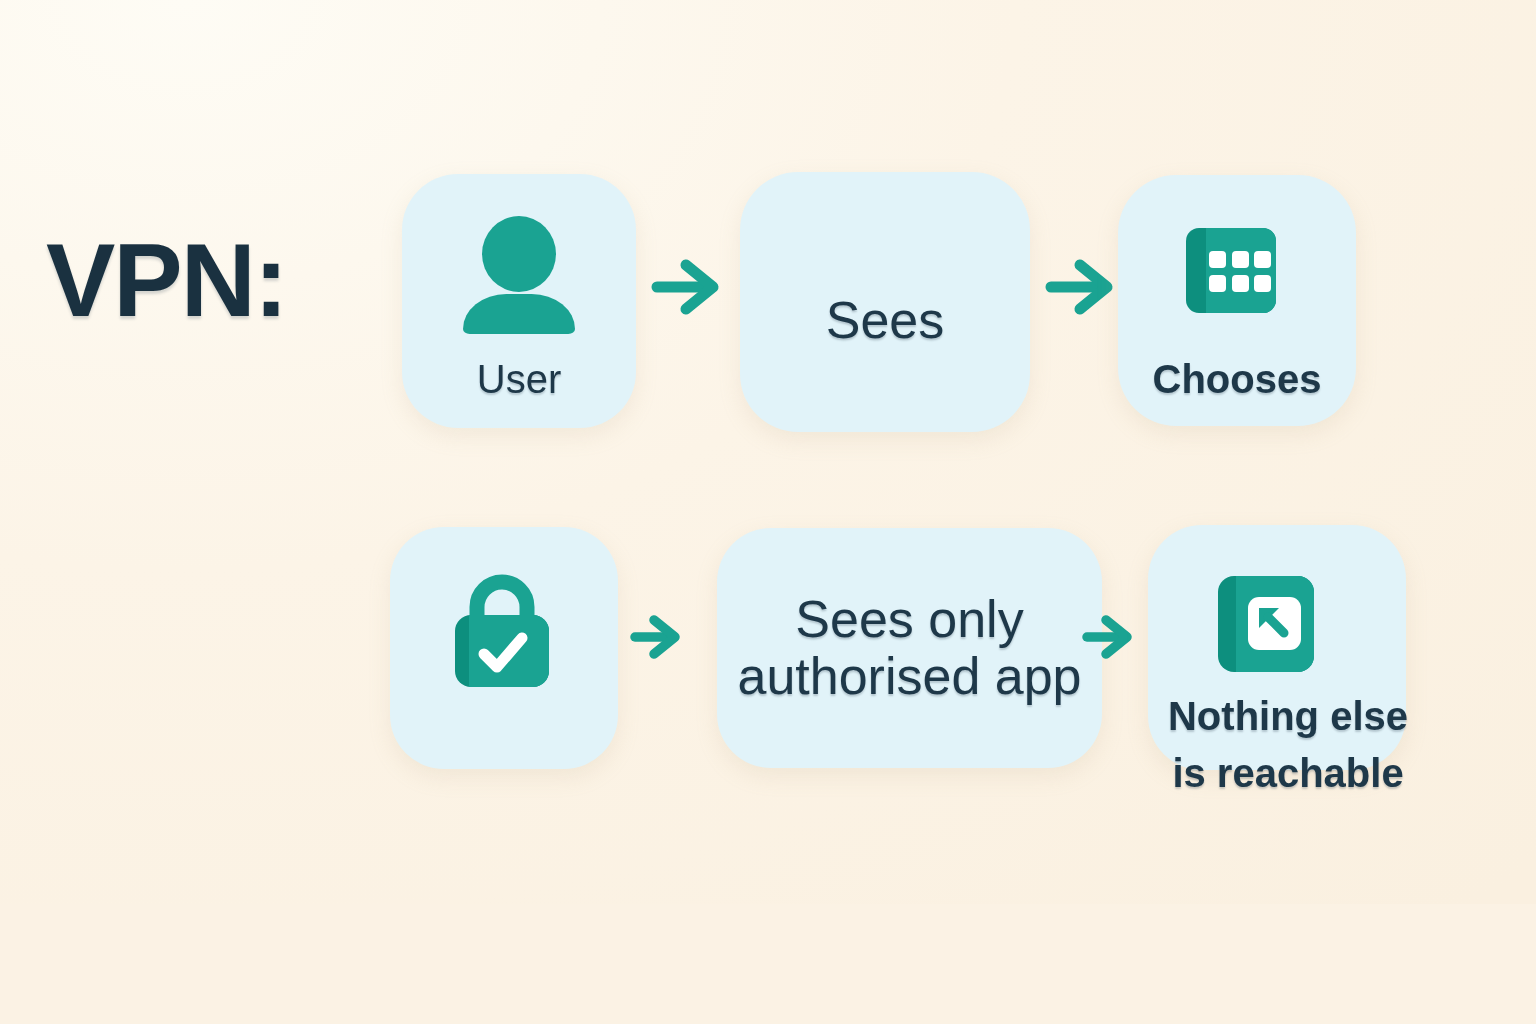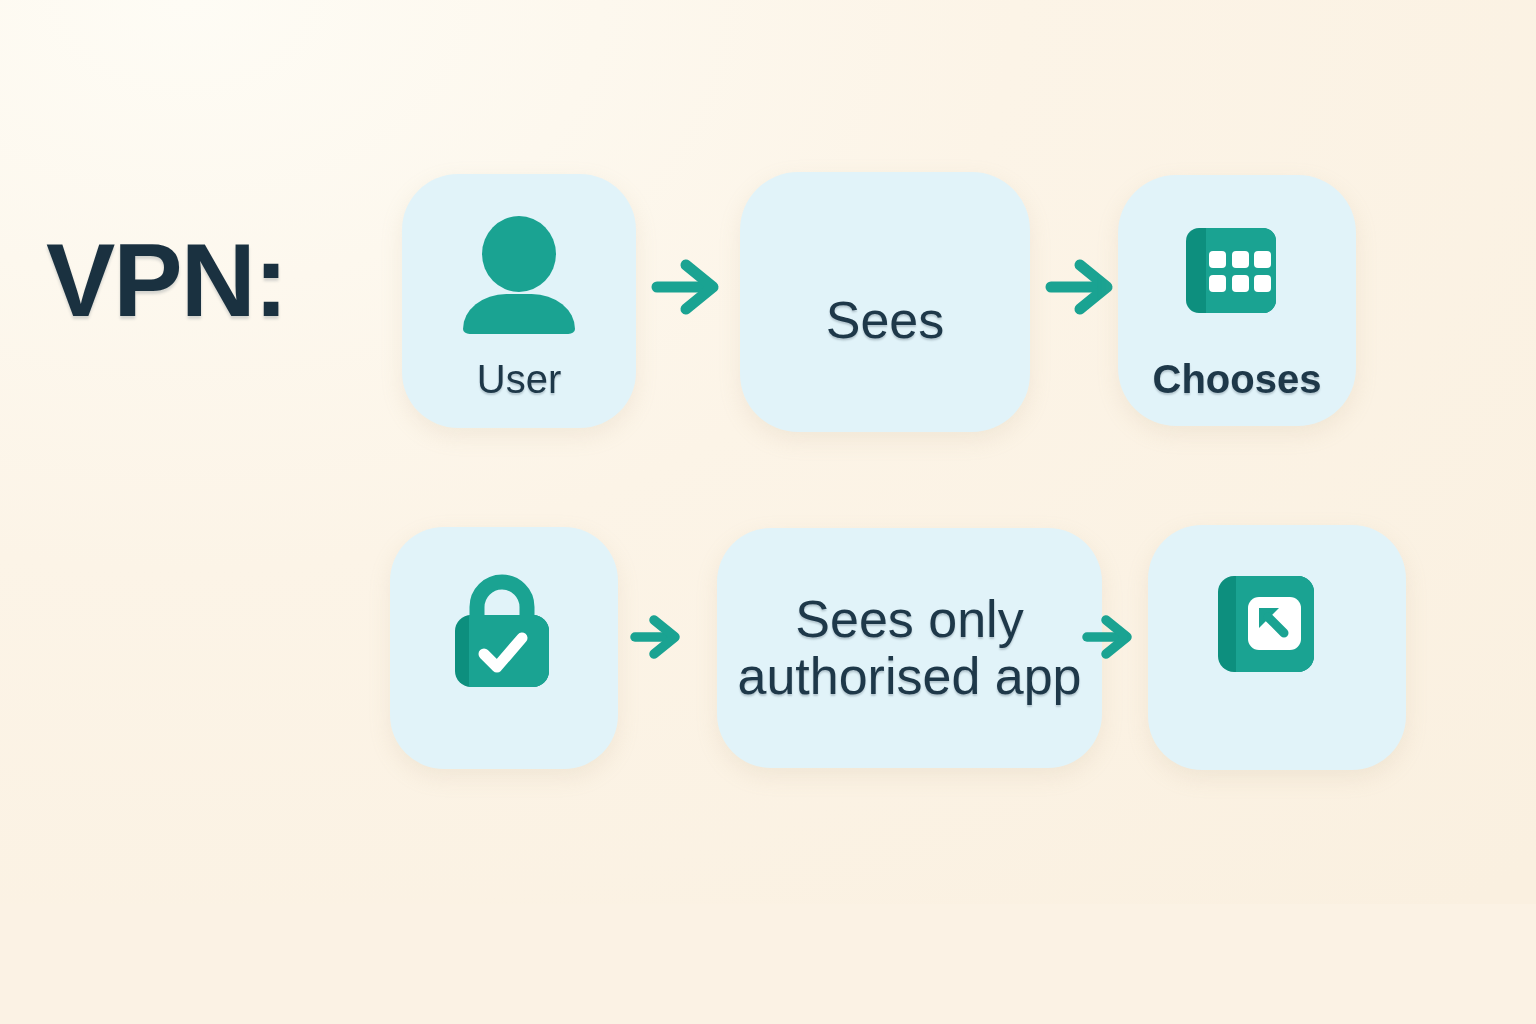--- a/index.html
+++ b/index.html
@@ -142,14 +142,18 @@
   </svg>
 
   <div class="card" style="left:1148px;top:525px;width:258px;height:245px;border-radius:54px;"></div>
   <svg class="icon" style="left:1218px;top:576px;" width="96" height="96" viewBox="0 0 96 96">
     <rect x="0" y="0" width="96" height="96" rx="16" fill="#0d8f7e"></rect>
     <path d="M18 0 H80 a16 16 0 0 1 16 16 V80 a16 16 0 0 1 -16 16 H18 Z" fill="#1aa392"></path>
     <rect x="30" y="21" width="53" height="53" rx="11" fill="#ffffff"></rect>
     <polygon points="41,32 61,32 41,52" fill="#1aa392"></polygon>
     <line x1="50" y1="41" x2="66" y2="57" stroke="#1aa392" stroke-width="9" stroke-linecap="round"></line>
   </svg>
+  <div class="caption" style="left:1128px;top:688px;width:320px;line-height:57px;">
+    <span>Nothing else</span>
+    <span>is reachable</span>
+  </div>
 
 </div>
 
 </body></html>

